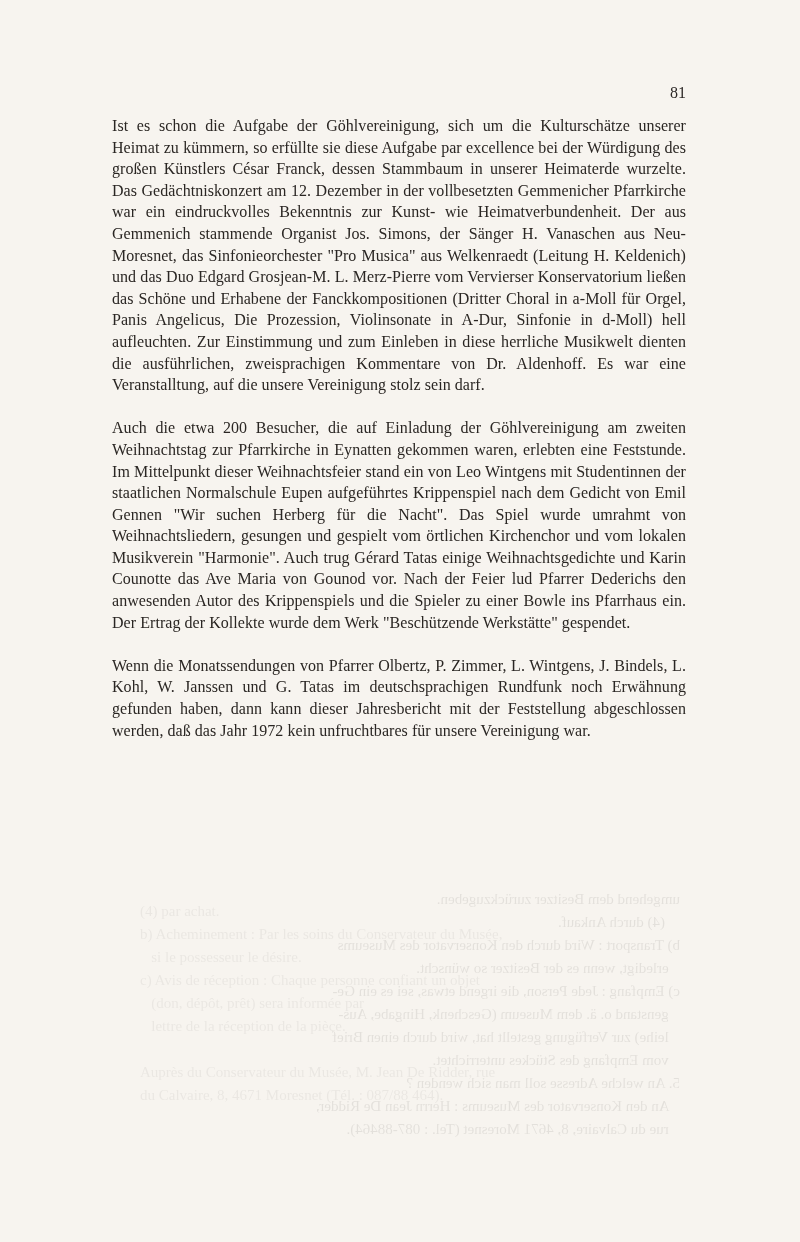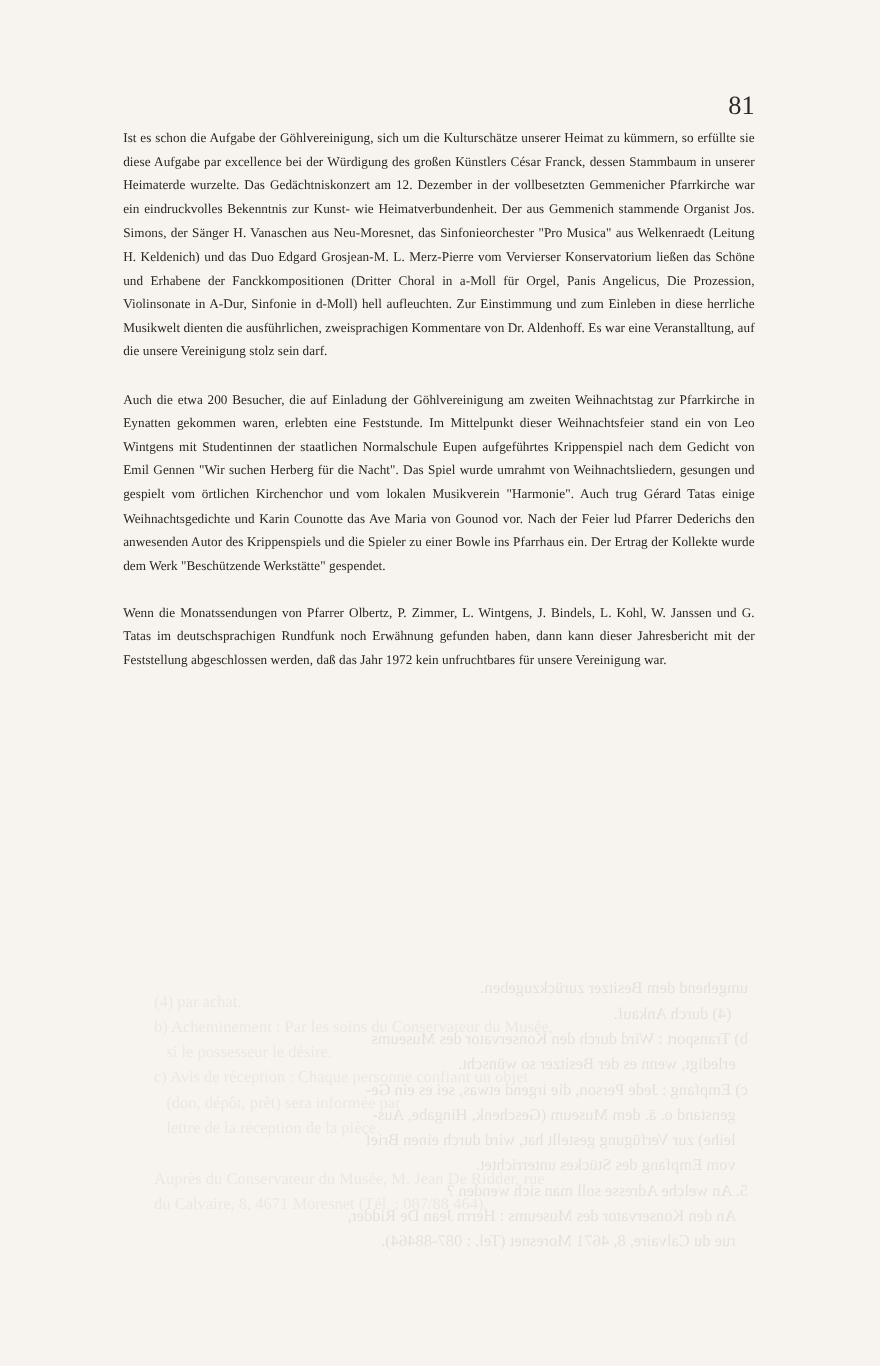--- a/index.html
+++ b/index.html
@@ -14,29 +14,29 @@
       overflow: hidden;
       font-family: "Liberation Serif", "DejaVu Serif", serif;
       color: #2a2623;
     }
     .page-number {
       position: absolute;
       top: 84px;
       left: 640px;
       width: 46px;
       text-align: right;
-      font-size: 24px;
+      font-size: 16px;
       color: #2c2826;
     }
     .text-block {
       position: absolute;
       left: 112px;
       top: 115px;
       width: 574px;
-      font-size: 12px;
+      font-size: 16px;
       line-height: 21.6px;
       text-align: justify;
       letter-spacing: 0.05px;
     }
     .paragraph {
       margin: 0 0 21.6px 0;
       hyphens: manual;
     }
     .paragraph.last {
       margin-bottom: 0;

